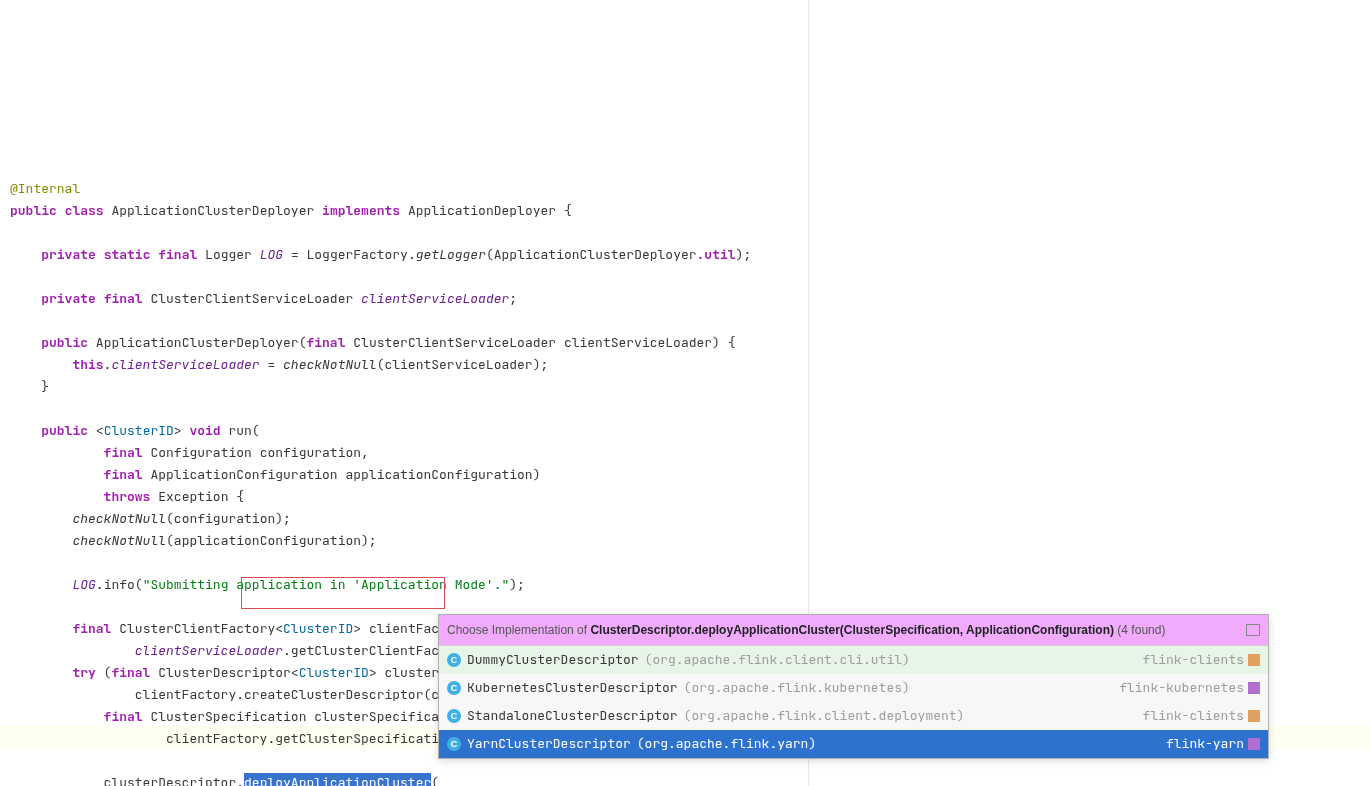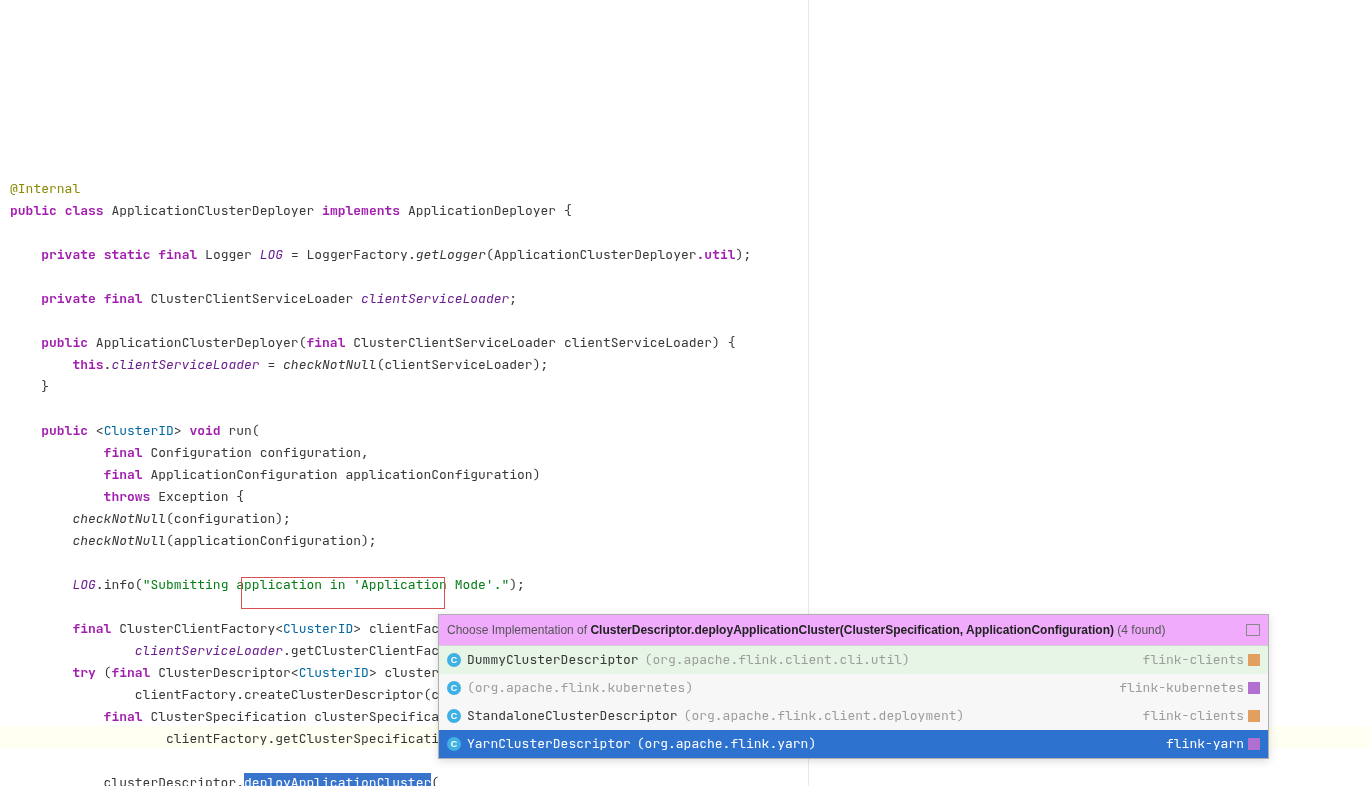--- a/index.html
+++ b/index.html
@@ -158,20 +158,21 @@
     <span class="class-icon">C</span>
     <span class="name">DummyClusterDescriptor</span>
     <span class="pkg">(org.apache.flink.client.cli.util)</span>
     <span class="mod">
         <span>flink-clients</span>
         <span class="mod-icon orange"></span>
       </span>
   </div>
   <div class="popup-row">
     <span class="class-icon">C</span>
+    <span class="name">KubernetesClusterDescriptor</span>
     <span class="pkg">(org.apache.flink.kubernetes)</span>
     <span class="mod">
         <span>flink-kubernetes</span>
         <span class="mod-icon"></span>
       </span>
   </div>
   <div class="popup-row">
     <span class="class-icon">C</span>
     <span class="name">StandaloneClusterDescriptor</span>
     <span class="pkg">(org.apache.flink.client.deployment)</span>

